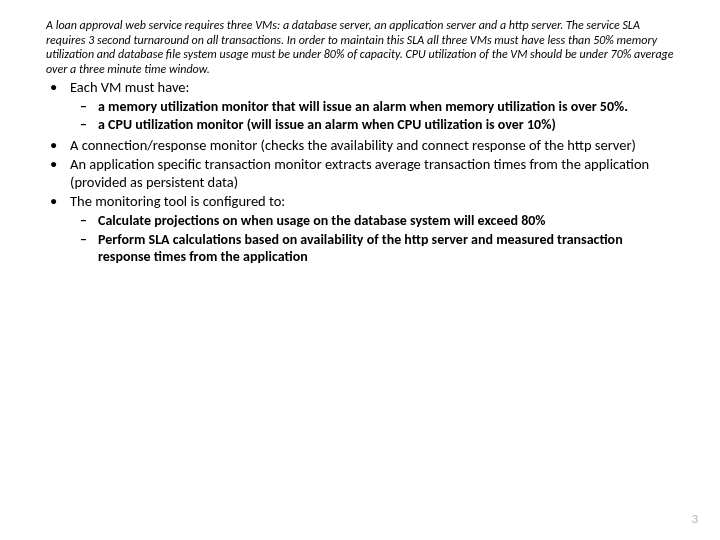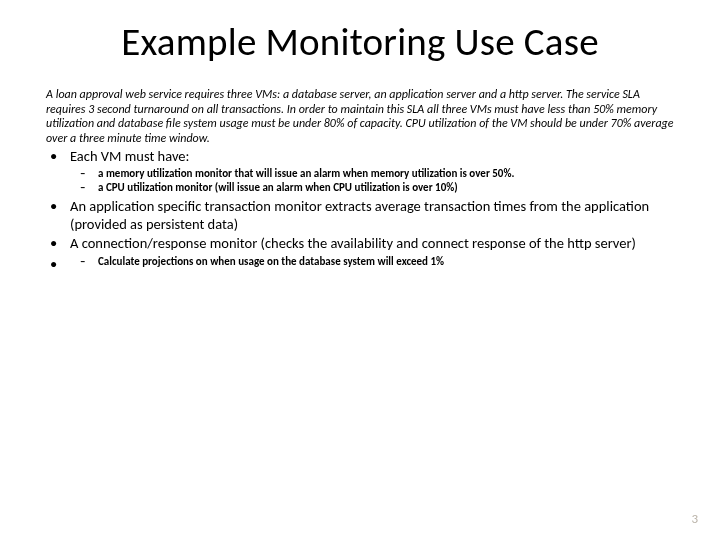--- a/index.html
+++ b/index.html
@@ -4,43 +4,44 @@
 <style>
   * { margin: 0; padding: 0; box-sizing: border-box; }
   html, body { width: 720px; height: 540px; background: #fff; font-family: Calibri, "Segoe UI", Arial, sans-serif; color: #000; }
   .slide { width: 720px; height: 540px; position: relative; padding: 18px 46px 0 46px; }
   .title { font-size: 39px; font-weight: 400; text-align: center; margin-bottom: 22px; letter-spacing: 0.2px; }
   .intro { font-size: 12px; font-style: italic; line-height: 1.22; margin-bottom: 0; }
   ul.lvl1 { list-style: none; padding-left: 0; }
   ul.lvl1 > li { position: relative; padding-left: 24px; font-size: 14.5px; line-height: 1.25; margin-top: 1px; }
   ul.lvl1 > li::before { content: "•"; position: absolute; left: 4px; top: 0; font-size: 14.5px; }
   ul.lvl2 { list-style: none; padding-left: 0; margin-top: 2px; margin-bottom: 2px; }
-  ul.lvl2 > li { position: relative; padding-left: 28px; font-size: 11px; font-weight: 700; line-height: 1.25; margin-top: 1px; }
+  ul.lvl2 > li { position: relative; padding-left: 28px; font-size: 14px; font-weight: 700; line-height: 1.25; margin-top: 1px; }
   ul.lvl2 > li::before { content: "–"; position: absolute; left: 10px; top: 0; font-weight: 700; }
   .pagenum { position: absolute; right: 22px; bottom: 14px; font-size: 13px; color: #b9b2a7; }
 </style>
 </head>
 <body>
 <div class="slide">
 
-  <h1 class="title">Example Monitoring Use Case</h1>
 
   <p class="intro">A  loan approval web service requires three VMs:  a database server, an application server and a http server.  The service SLA requires 3 second turnaround on all transactions.  In order to maintain this SLA all three VMs must have less than 50% memory utilization and database file system usage must be under 80% of capacity. CPU utilization of the VM should be under 70% average over a three minute time window.</p>
 
   <ul class="lvl1">
     <li>
       <span>Each VM must have:</span>
       <ul class="lvl2">
         <li>a memory utilization monitor that will issue an alarm when memory utilization is over 50%.</li>
         <li>a CPU utilization monitor (will issue an alarm when CPU utilization is over 10%)</li>
       </ul>
     </li>
+    <li>A connection/response monitor (checks the availability and connect response of the http server)</li>
     <li>An application specific transaction monitor extracts average transaction times from the application (provided as persistent data)</li>
-    <li>A connection/response monitor (checks the availability and connect response of the http server)</li>
     <li>
+      <span>The monitoring tool is configured to:</span>
       <ul class="lvl2">
-        <li>Calculate projections on when usage on the database system will exceed 1%</li>
+        <li>Calculate projections on when usage on the database system will exceed 80%</li>
+        <li>Perform SLA calculations based on availability of the http server and measured transaction response times from the application</li>
       </ul>
     </li>
   </ul>
 
   <div class="pagenum">3</div>
 </div>
 
 </body></html>

